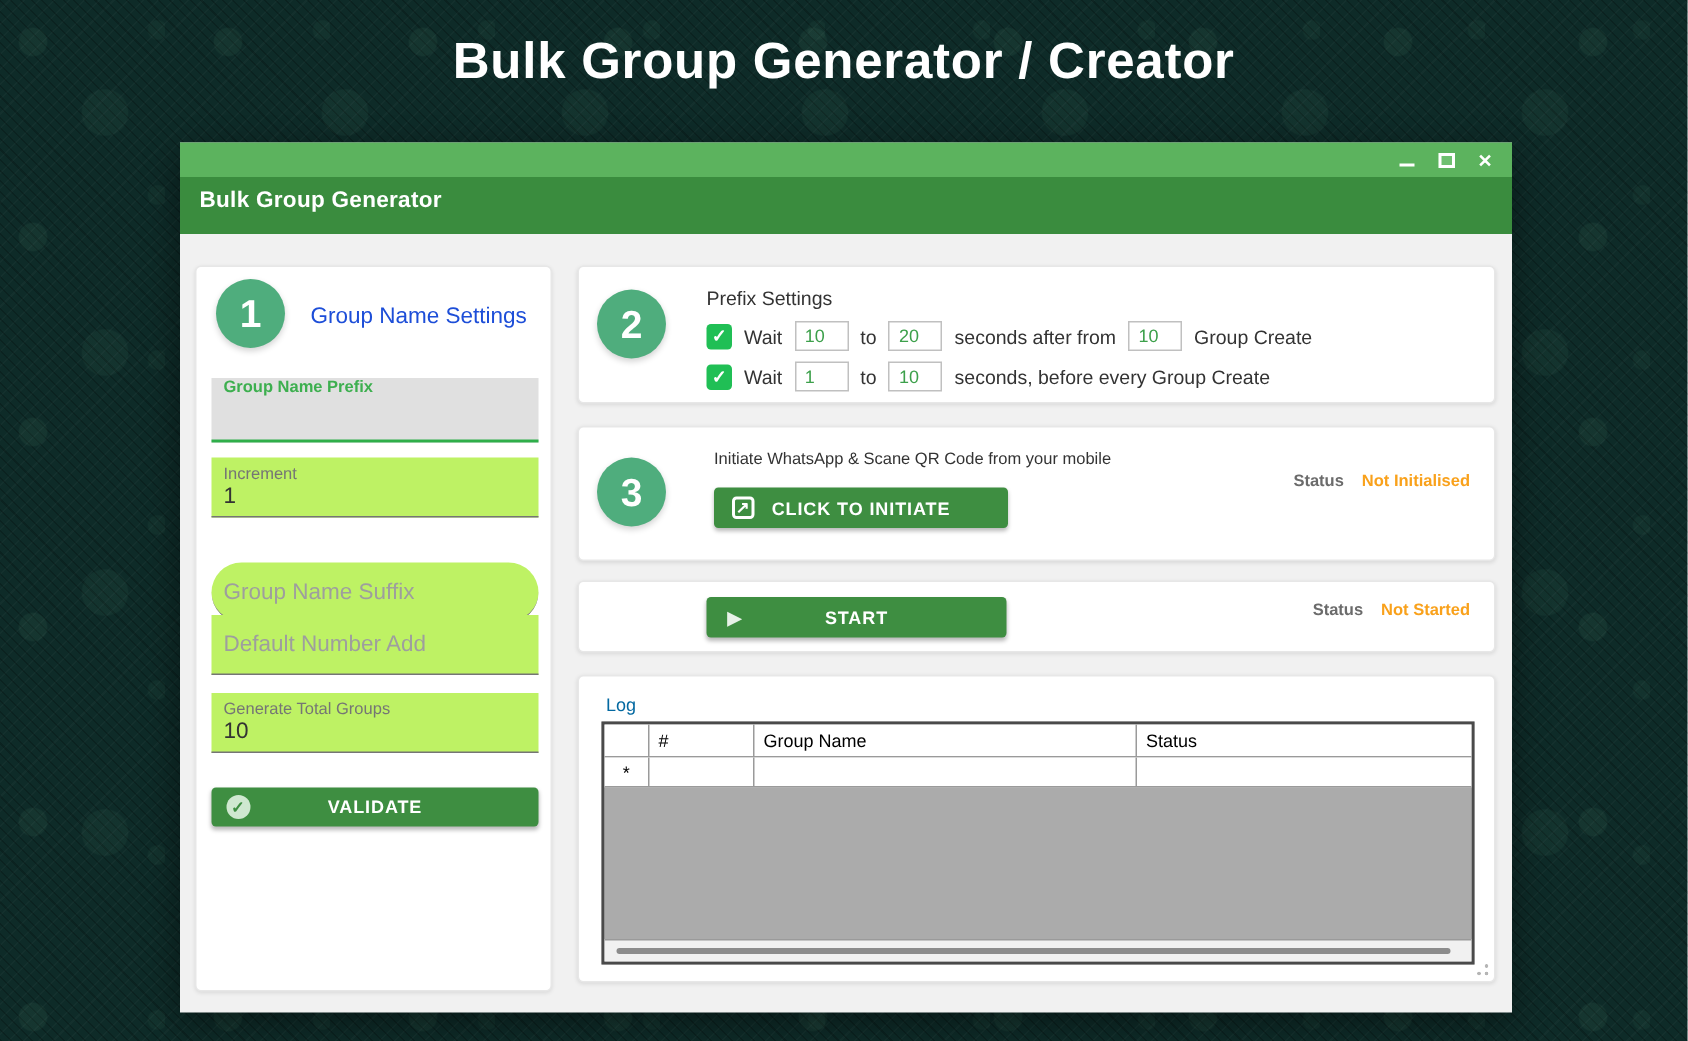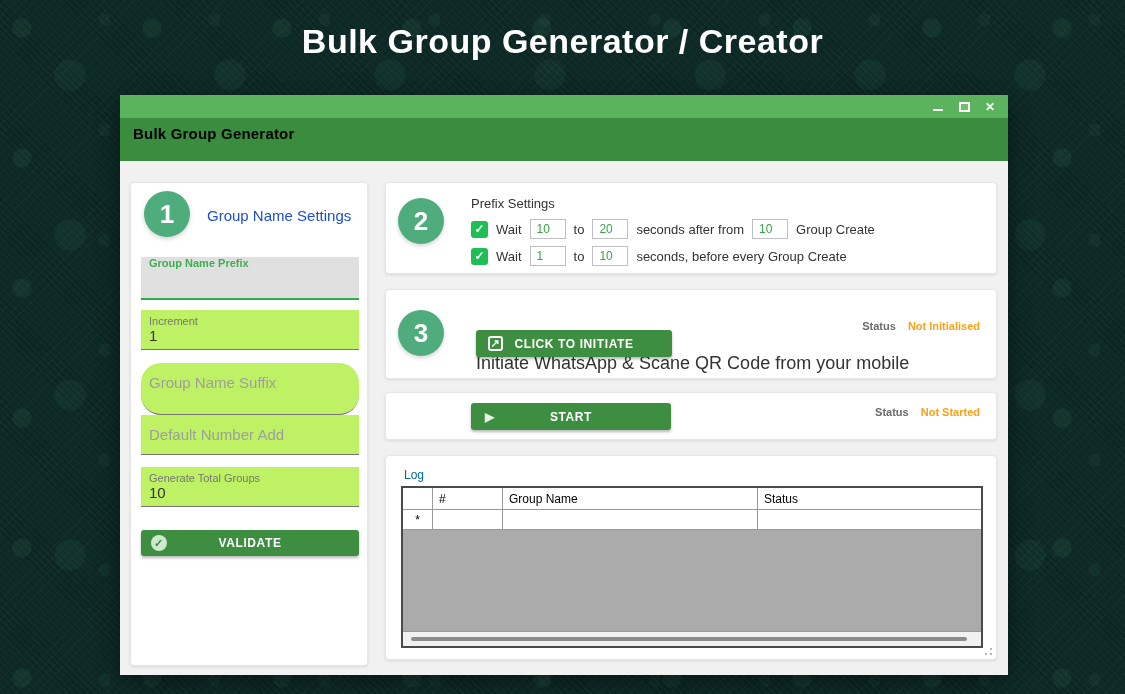--- a/index.html
+++ b/index.html
@@ -29,21 +29,21 @@
     height:23px; background:#5cb35e; display:flex; align-items:center;
     justify-content:flex-end; padding-right:8px; gap:6px;
   }
   .win-btn {
     width:20px; height:17px; display:flex; align-items:center; justify-content:center;
     color:#ffffff; font-size:12px; font-weight:bold; cursor:default;
   }
   .min-glyph { width:10px; height:2px; background:#ffffff; display:block; margin-top:6px; }
   .max-glyph { width:11px; height:10px; border:2px solid #ffffff; background:#6ec070; display:block; }
   .win-titlebar {
-    height:43px; background:#3a8c3e; color:#000000; font-size:15px; font-weight:bold;
+    height:38px; background:#3a8c3e; color:#ffffff; font-size:15px; font-weight:bold;
     line-height:31px; padding-left:13px; letter-spacing:0.2px;
   }
   .win-body { position:relative; height:526px; }
   .card {
     position:absolute; background:#ffffff; border:1px solid #e7e7e7;
     border-radius:4px; box-shadow:0 1px 3px rgba(0,0,0,0.10);
   }
   
   .step-circle {
     position:absolute; width:46px; height:46px; border-radius:50%;
@@ -62,21 +62,21 @@
     padding:0 8px;
   }
   .field input::placeholder { color:#9e9e9e; opacity:1; }
   .field-prefix {
     top:74px; height:43px; background:#e0e0e0;
     border-bottom:2px solid #2fae4a;
   }
   .field-prefix .flabel { color:#3daf4f; font-weight:bold; font-size:11px; padding:0 8px 0; display:block; }
   .flabel-gray { color:#757575; font-size:11px; padding:5px 8px 0; display:block; }
   .field-increment { top:127px; height:40px; }
-  .field-suffix    { top:180px; height:52px;border-radius:20px; }
+  .field-suffix    { top:197px; height:40px;border-radius:20px; }
   .field-suffix input, .field-default input { height:39px; }
   .field-default   { top:232px; height:40px; }
   .field-total     { top:284px; height:40px; }
   .btn {
     background:#3e8e41; color:#ffffff; font-weight:bold; font-size:12px;
     border:none; border-radius:3px; letter-spacing:0.6px;
     box-shadow:0 2px 3px rgba(0,0,0,0.28); cursor:pointer;
     display:flex; align-items:center; justify-content:center; position:relative;
     font-family:"Liberation Sans", sans-serif;
   }
@@ -100,21 +100,21 @@
   .chk {
     width:17px; height:17px; background:#20bf55; border-radius:3px;
     color:#ffffff; font-size:12px; font-weight:bold; line-height:17px;
     text-align:center; cursor:pointer; display:inline-block;
   }
   .numbox {
     width:36px; height:20px; border:1px solid #c0c0c0; background:#ffffff;
     font-family:"Liberation Sans", sans-serif; font-size:12px; color:#3da04b;
     text-align:left; padding-left:6px; outline:none;
   }
-  .instruction { position:absolute; left:90px; top:15px; font-size:18px; color:#333333;margin-top:48px; }
+  .instruction { position:absolute; left:90px; top:15px; font-size:11px; color:#333333; }
   #initiate-btn { position:absolute; left:90px; top:40px; width:196px; height:27px; }
   .launch-icon {
     position:absolute; left:12px; width:15px; height:15px; border:2px solid #ffffff;
     border-radius:3px; color:#ffffff; font-size:11px; font-weight:bold;
     display:flex; align-items:center; justify-content:center;
   }
   #start-btn { position:absolute; left:85px; top:10px; width:200px; height:27px; }
   .play-icon { position:absolute; left:14px; color:#e8f2e8; font-size:12px; }
   .status-row { position:absolute; right:16px; display:flex; gap:12px; font-size:11px; font-weight:bold; }
   .status-label { color:#6b6b6b; }

